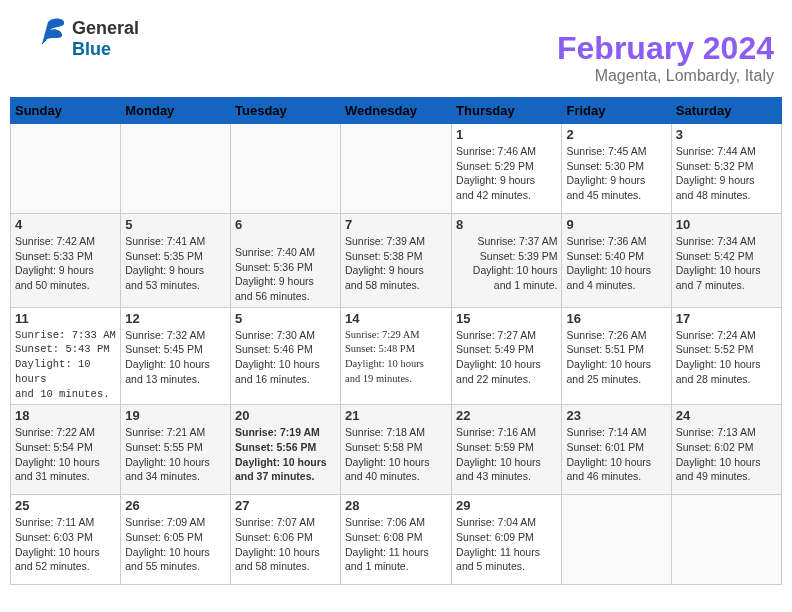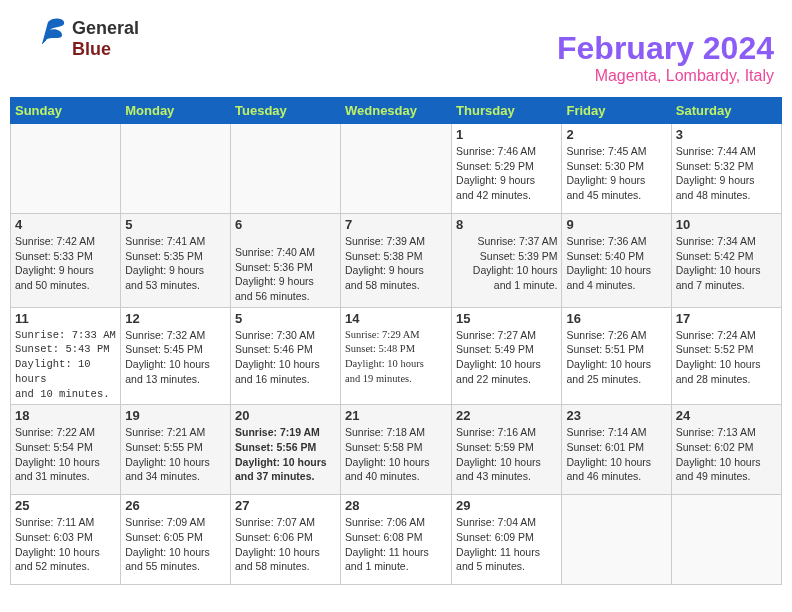--- a/index.html
+++ b/index.html
@@ -26,30 +26,30 @@
       text-align: right;
     }
     .month-title {
       font-size: 32px;
       font-weight: bold;
       color: #8b5cf6;
       margin-top: 16px;
     }
     .location {
       font-size: 16px;
-      color: #ec4899;
+      color: #737373;
     }
     .calendar {
       width: 100%;
       border-collapse: collapse;
       font-size: 11px;
     }
     .calendar thead th {
       background: #1565c0;
-      color: #bef264;
+      color: #000000;
       padding: 5px 4px;
       text-align: left;
       font-size: 13px;
       font-weight: bold;
       border: 1px solid #1565c0;
     }
     .calendar tbody td {
       border: 1px solid #ccc;
       vertical-align: top;
       padding: 3px 4px;
@@ -86,21 +86,21 @@
     <div>
       <svg width="50" height="45" viewBox="0 0 50 45">
 
         <path d="M30 8 C35 2, 48 4, 46 10 C44 14, 36 12, 32 16 C36 14, 45 16, 44 22 C42 26, 32 22, 28 26 L24 30" fill="#1565c0"></path>
         <path d="M24 30 L28 26" fill="none" stroke="#1565c0" stroke-width="1"></path>
       </svg>
     </div>
     <div>
       <div>
         <span style="font-size:18px;font-weight:bold;color:#333;">General</span><br>
-        <span style="font-size:18px;font-weight:bold;color:#7f1d1d;">Blue</span>
+        <span style="font-size:18px;font-weight:bold;color:#0369a1;">Blue</span>
       </div>
     </div>
   </div>
   <div class="title-area">
     <div class="month-title">February 2024</div>
     <div class="location">Magenta, Lombardy, Italy</div>
   </div>
 </div>
 
 <table class="calendar">

